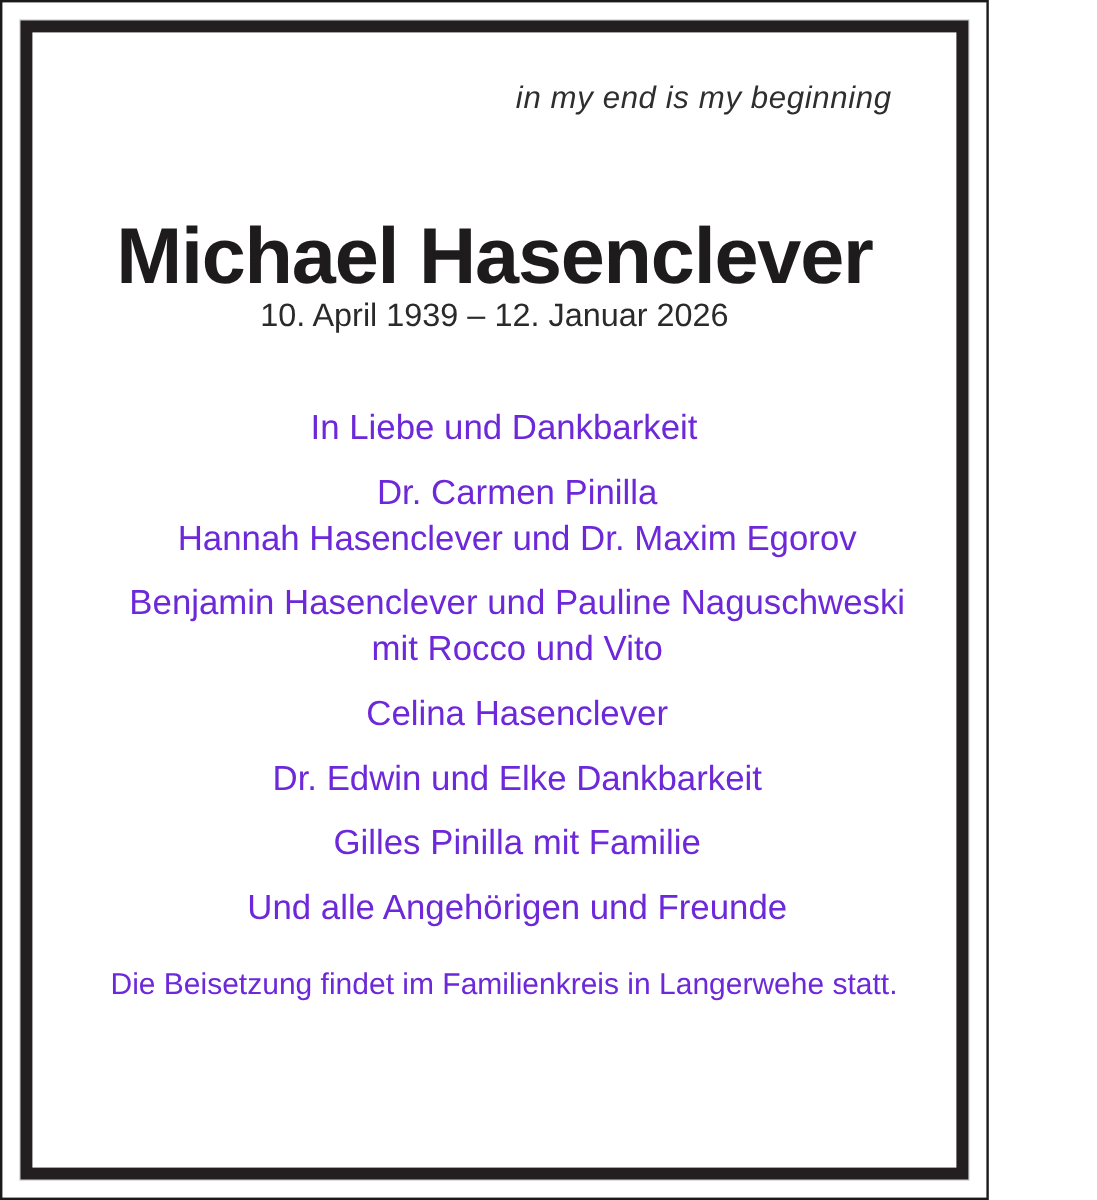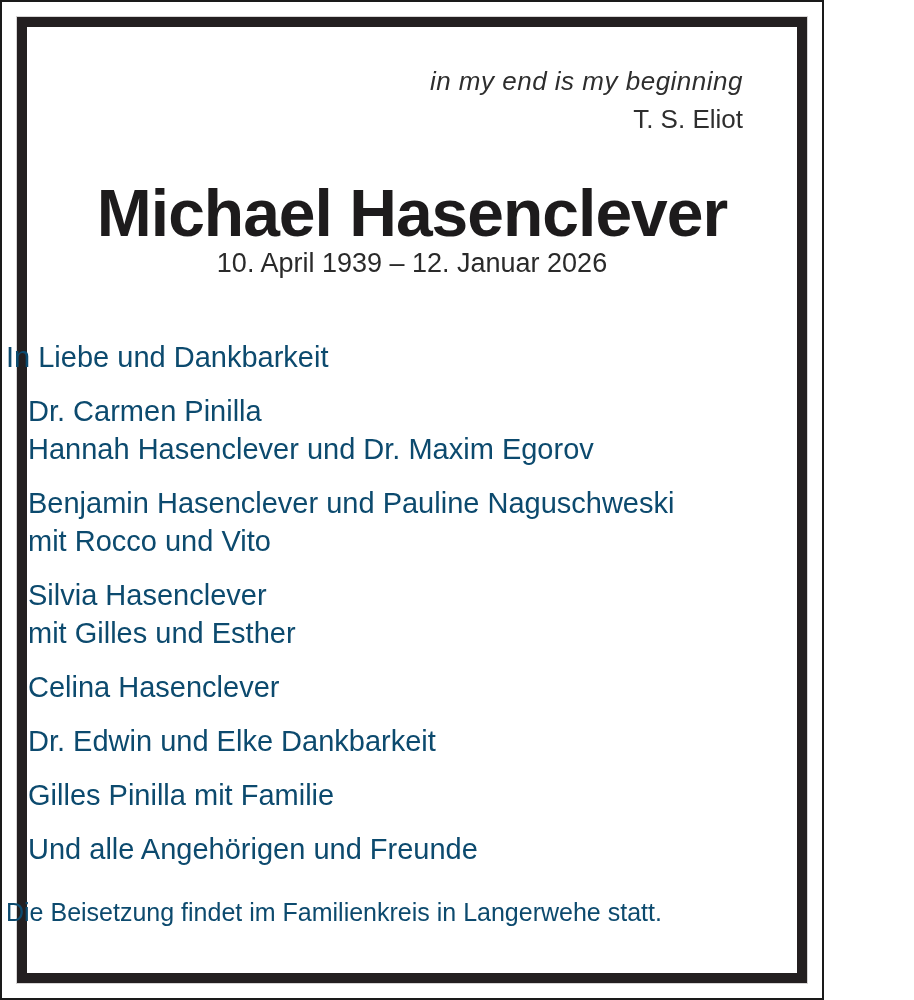--- a/index.html
+++ b/index.html
@@ -54,22 +54,23 @@
   }
   .life-dates {
     margin-top: 2px;
     font-size: 27px;
     line-height: 34px;
     color: #2a2a2a;
   }
   .body-block {
     position: absolute;
     top: 336px;
-    left: 4px; right: 0;
-    color: #0c4a6e;
+    left: 16px; right: 0;
+    text-align: center;
+    color: #6d28d9;
   }
   .line {
     font-size: 29px;
     line-height: 38px;
   }
   .intro { margin-bottom: 16px; }
   .group { margin-bottom: 16px; padding-left: 22px; }
   .burial-note {
     margin-top: 28px;
     font-size: 25px;
@@ -78,45 +79,40 @@
 </style>
 </head>
 <body>
 
 <div class="page">
 
   <div class="frame"></div>
 
   <div class="quote">
     <div class="quote-text">in my end is my beginning</div>
-    <div class="quote-attr">T. S. Eliot</div>
   </div>
 
   <div class="header-block">
     <h1 class="deceased-name">Michael Hasenclever</h1>
     <div class="life-dates">10. April 1939 – 12. Januar 2026</div>
   </div>
 
   <div class="body-block">
     <div class="line intro">In Liebe und Dankbarkeit</div>
 
     <div class="group">
       <div class="line">Dr. Carmen Pinilla</div>
       <div class="line">Hannah Hasenclever und Dr. Maxim Egorov</div>
     </div>
 
     <div class="group">
       <div class="line">Benjamin Hasenclever und Pauline Naguschweski</div>
       <div class="line">mit Rocco und Vito</div>
     </div>
 
-    <div class="group">
-      <div class="line">Silvia Hasenclever</div>
-      <div class="line">mit Gilles und Esther</div>
-    </div>
 
     <div class="group">
       <div class="line">Celina Hasenclever</div>
     </div>
 
     <div class="group">
       <div class="line">Dr. Edwin und Elke Dankbarkeit</div>
     </div>
 
     <div class="group">

